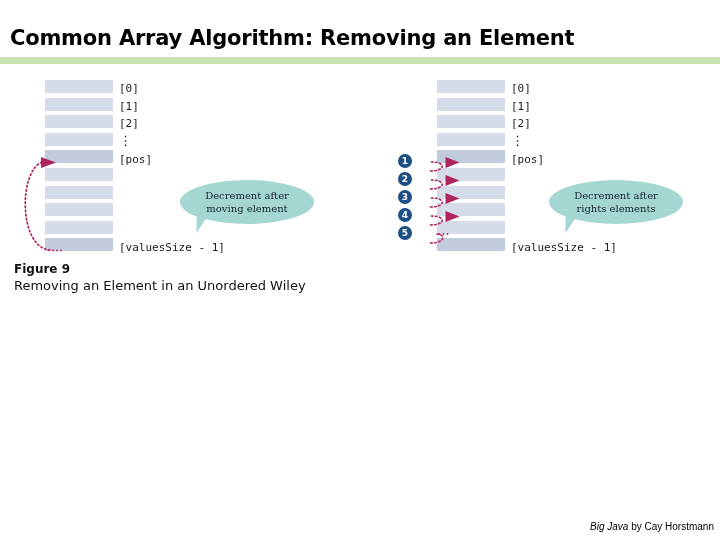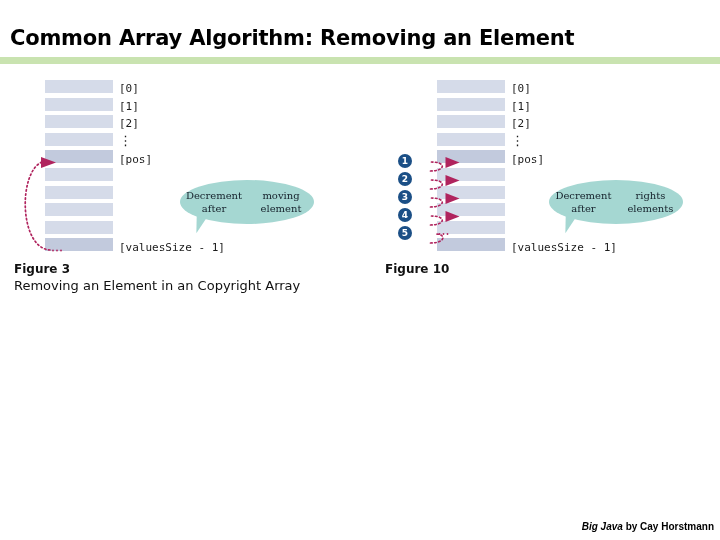--- a/index.html
+++ b/index.html
@@ -95,21 +95,21 @@
     height: 44px;
   }
   .callout .bubble {
     position: absolute;
     left: 0; top: 0;
     width: 134px;
     height: 44px;
     border-radius: 50%;
     background: #a5d7d2;
     display: flex;
-    flex-direction: row;
+    flex-direction: column;
     align-items: center;
     justify-content: center;
     text-align: center;
     font-family: "DejaVu Serif", serif;
     font-size: 10px;
     color: #16222c;
     line-height: 13px;
     z-index: 2;
   }
   .callout .tail {
@@ -174,21 +174,20 @@
   
   #footer {
     position: absolute;
     right: 6px;
     bottom: 6px;
     text-align: left;
     font-family: "Liberation Sans", sans-serif;
     font-size: 10px;
     color: #000000;
     line-height: 14px;
-    font-weight: bold;
   }
   #footer .book-title { font-style: italic; }
 </style>
 </head>
 <body>
 
 <div id="slide-title">Common Array Algorithm: Removing an Element</div>
 <div id="title-rule"></div>
 
 <div class="figure" id="figure-left">
@@ -229,22 +228,22 @@
 
   <div class="callout" id="callout-left">
     <div class="tail"></div>
     <div class="bubble">
       <span>Decrement after</span>
       <span>moving element</span>
     </div>
   </div>
 
   <div class="caption">
-    <div class="cap-num">Figure 3</div>
-    <div class="cap-text">Removing an Element in an Copyright Array</div>
+    <div class="cap-num">Figure 9</div>
+    <div class="cap-text">Removing an Element in an Unordered Wiley</div>
   </div>
 </div>
 
 <div class="figure" id="figure-right">
 
   <div class="array-column" id="array-right">
     <div class="array-cell"></div>
     <div class="array-cell"></div>
     <div class="array-cell"></div>
     <div class="array-cell"></div>
@@ -297,21 +296,20 @@
 
   <div class="callout" id="callout-right">
     <div class="tail"></div>
     <div class="bubble">
       <span>Decrement after</span>
       <span>rights elements</span>
     </div>
   </div>
 
   <div class="caption">
-    <div class="cap-num">Figure 10</div>
   </div>
 </div>
 
 <div id="footer">
   <div>
     <span class="book-title">Big Java</span><span> by Cay Horstmann</span>
   </div>
 </div>
 
 </body></html>

